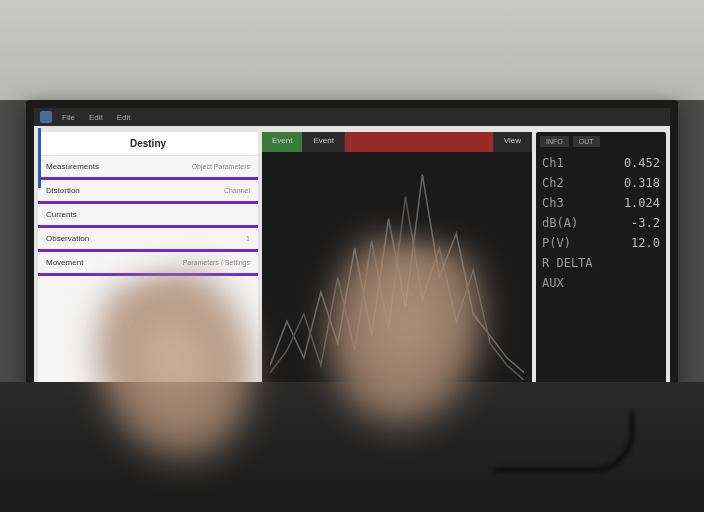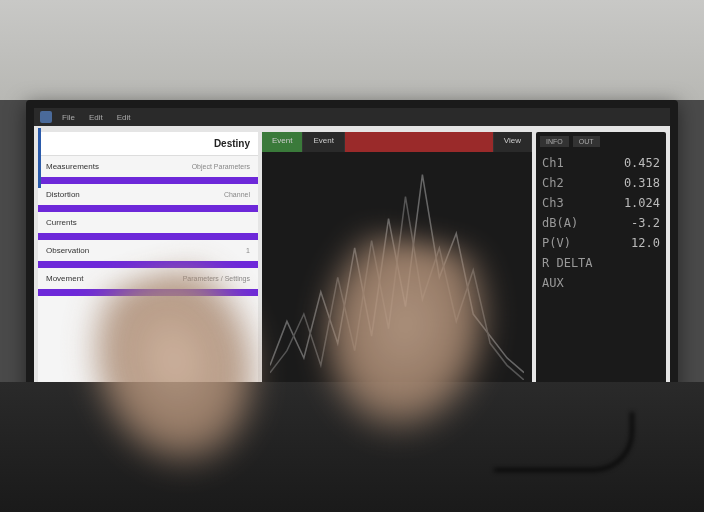--- a/index.html
+++ b/index.html
@@ -61,34 +61,34 @@
   .left-panel {
     margin-top: 20px;
     width: 220px;
     background: #f5f5f5;
     color: #333;
     display: flex;
     flex-direction: column;
     border-radius: 2px;
   }
   .panel-header {
-    padding: 6px 8px;
+    padding: 6px 24px;
     background: #fff;
     border-bottom: 1px solid #ddd;
     display: flex;
-    justify-content: flex-end;
+    justify-content: center;
   }
   .panel-title {
     font-weight: 600;
     font-size: 10px;
     color: #222;
   }
   .section {
     padding: 6px 8px;
-    border-bottom: 7px solid #6d28d9;
+    border-bottom: 3px solid #6d28d9;
     display: flex;
     justify-content: space-between;
     align-items: center;
     font-size: 8px;
     color: #555;
   }
   .section-label { color: #333; }
   .section-value { color: #888; font-size: 7px; }
   .blue-accent {
     position: absolute;

